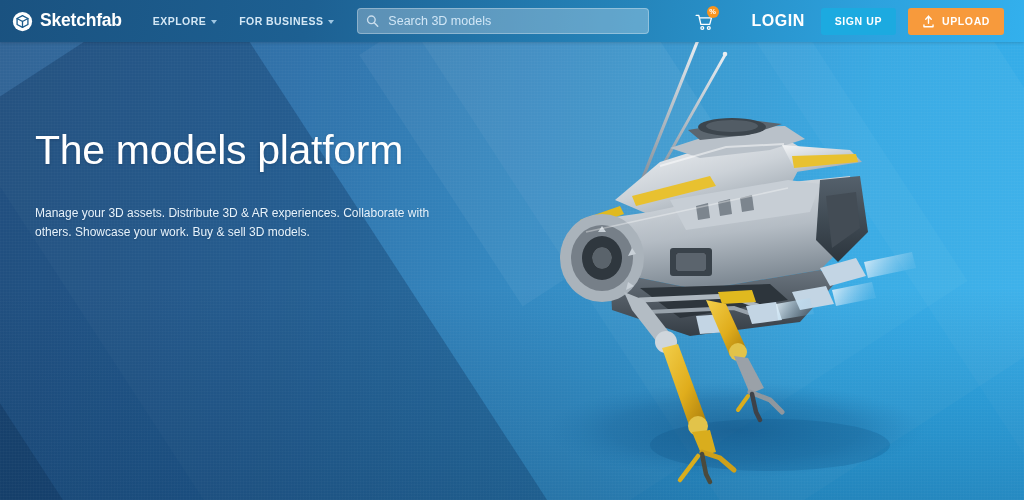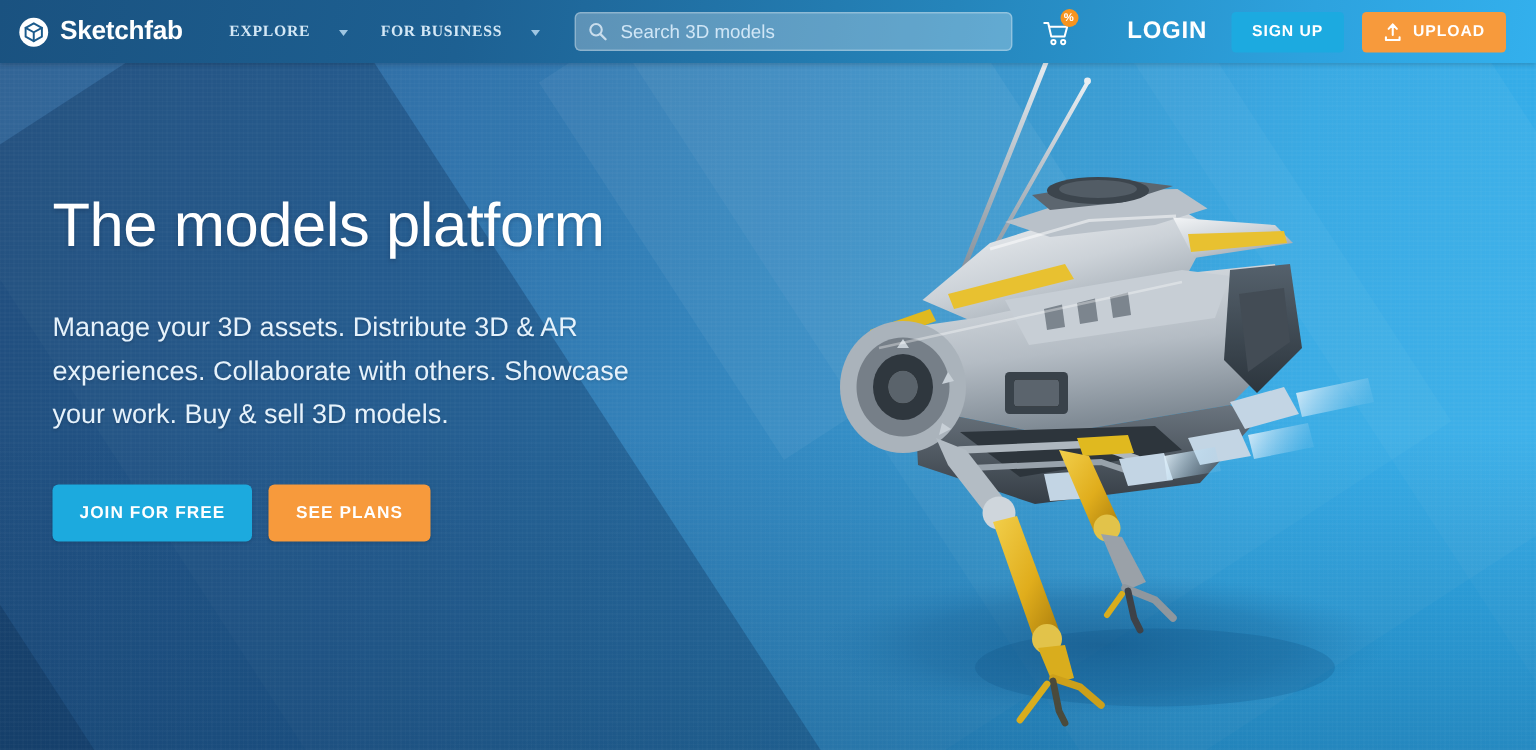--- a/index.html
+++ b/index.html
@@ -105,30 +105,29 @@
     font-size: 17.5px;
     font-weight: bold;
     letter-spacing: -0.2px;
     line-height: 1;
   }
 
   .nav { display: flex; align-items: center; gap: 0; }
   .nav-item {
     display: flex;
     align-items: center;
-    gap: 19px;
+    gap: 5px;
     padding: 13px 11px;
     color: #d3e7f5;
     font-size: 10.5px;
     font-weight: bold;
     letter-spacing: 0.45px;
     cursor: pointer;
     white-space: nowrap;
     text-transform: uppercase;
-    font-family: Liberation Serif, serif;
   }
   .caret {
     width: 0; height: 0;
     border-left: 3.5px solid transparent;
     border-right: 3.5px solid transparent;
     border-top: 4px solid #9fc6e2;
     display: inline-block;
     margin-top: 1px;
   }
 
@@ -247,21 +246,21 @@
     font-weight: 300;
     line-height: 1.22;
     letter-spacing: -0.3px;
     text-shadow: 0 1px 3px rgba(0,20,45,0.22);
   }
   .hero h1 .line { display: block; }
 
   .hero p {
     margin-top: 29px;
     color: #e6f2fb;
-    font-size: 18px;
+    font-size: 12px;
     line-height: 1.62;
     max-width: 410px;
     text-shadow: 0 1px 2px rgba(0,20,45,0.20);
   }
 
   .cta-row { margin-top: 32px; display: flex; gap: 11px; }
   .btn-cta {
     border: none;
     border-radius: 4px;
     height: 38px;
@@ -488,19 +487,15 @@
     </div>
   </div>
 
   <div class="hero">
     <h1>
       <span class="line">The models platform</span>
     </h1>
 
     <p>Manage your 3D assets. Distribute 3D &amp; AR experiences. Collaborate with others. Showcase your work. Buy &amp; sell 3D models.</p>
 
-    <div class="cta-row">
-      <button class="btn-cta btn-join">JOIN FOR FREE</button>
-      <button class="btn-cta btn-plans">SEE PLANS</button>
-    </div>
   </div>
 
 </div>
 
 </body></html>

